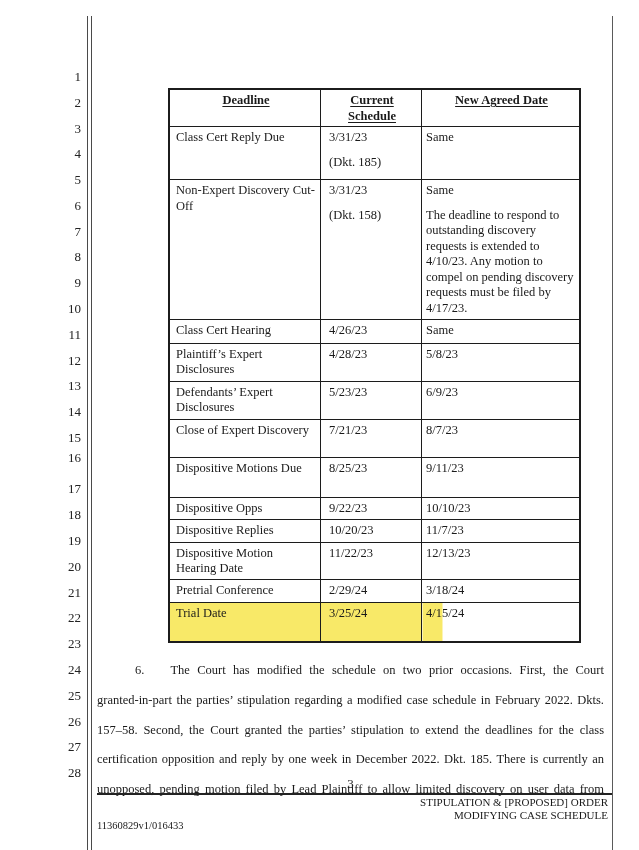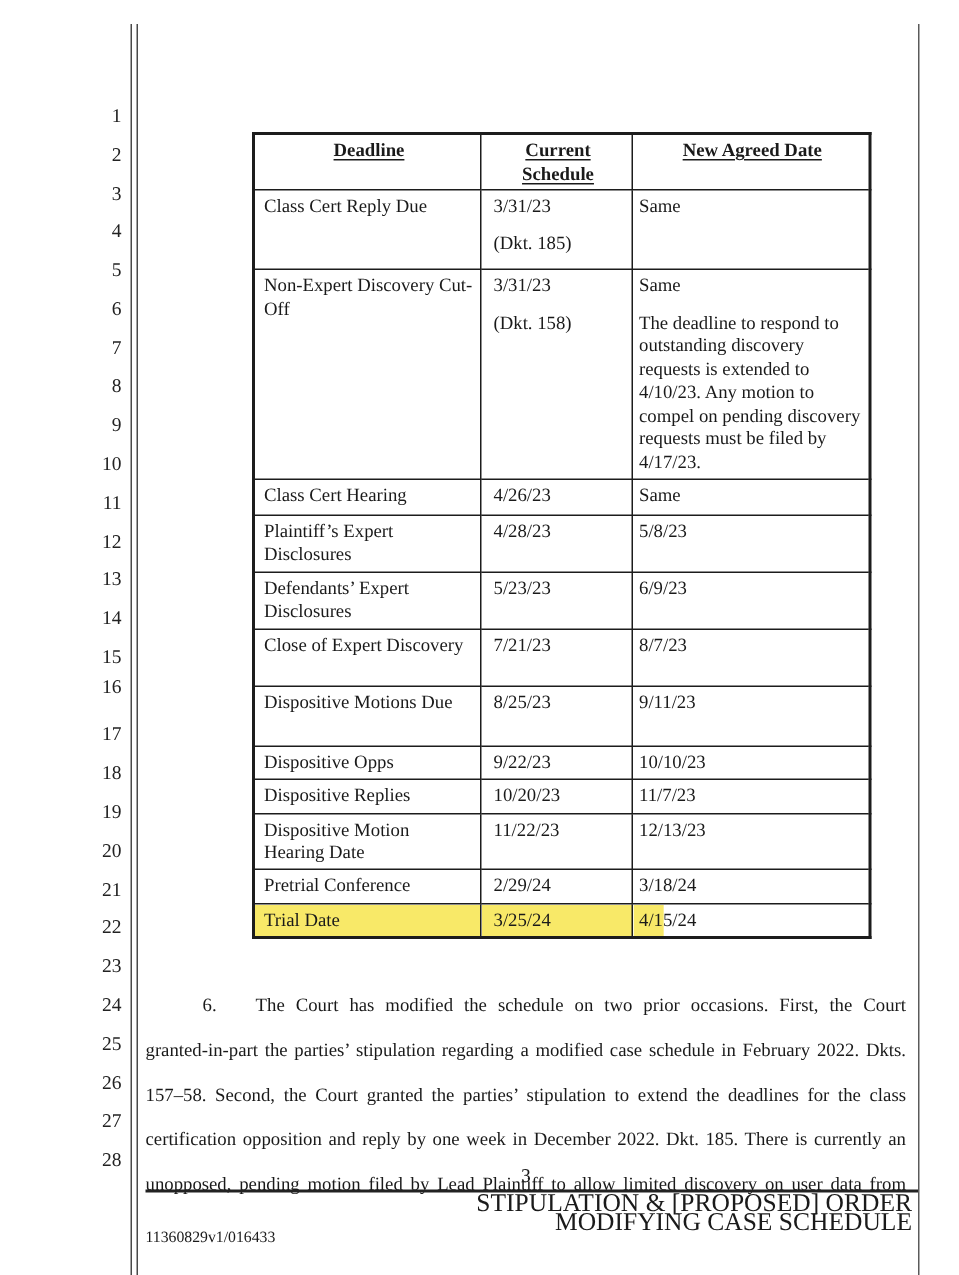--- a/index.html
+++ b/index.html
@@ -35,21 +35,21 @@
   
   .para{position:absolute;left:97px;top:657px;width:507px;font-size:12.5px;}
   .pline{text-align:justify;height:25.8px;overflow:hidden;line-height:18px;padding-top:4px;}
   .pline::after{content:"";display:inline-block;width:100%;}
   .ptab{display:inline-block;width:26px;}
   .pindent{display:inline-block;width:38px;}
 
   
   .pageno{position:absolute;left:97px;width:507px;top:776px;text-align:center;font-size:13px;}
   .footrule{position:absolute;left:97px;top:793px;width:515px;height:1.5px;background:#222;}
-  .foot-title{position:absolute;right:31px;top:796px;text-align:right;font-size:17px;line-height:12.5px;}
+  .foot-title{position:absolute;right:31px;top:796px;text-align:right;font-size:11px;line-height:12.5px;}
   .doc-id{position:absolute;left:97px;top:820px;font-size:10.5px;}
 </style>
 </head>
 <body>
 
 <div class="page">
 
 
   <div class="vline vl-a"></div>
   <div class="vline vl-b"></div>
@@ -197,21 +197,21 @@
         </tr>
         <tr style="height: 23px;">
           <td class="c-deadline">Pretrial Conference</td>
           <td class="c-current">
             <div class="cellline">2/29/24</div>
           </td>
           <td class="c-agreed">
             <div class="cellline">3/18/24</div>
           </td>
         </tr>
-        <tr style="height: 23px;">
+        <tr style="height: 40px;">
           <td class="c-deadline hl">Trial Date</td>
           <td class="c-current hl">
             <div class="cellline">3/25/24</div>
           </td>
           <td class="c-agreed hl-part">
             <div class="cellline">4/15/24</div>
           </td>
         </tr>
       </tbody>
   </table>

